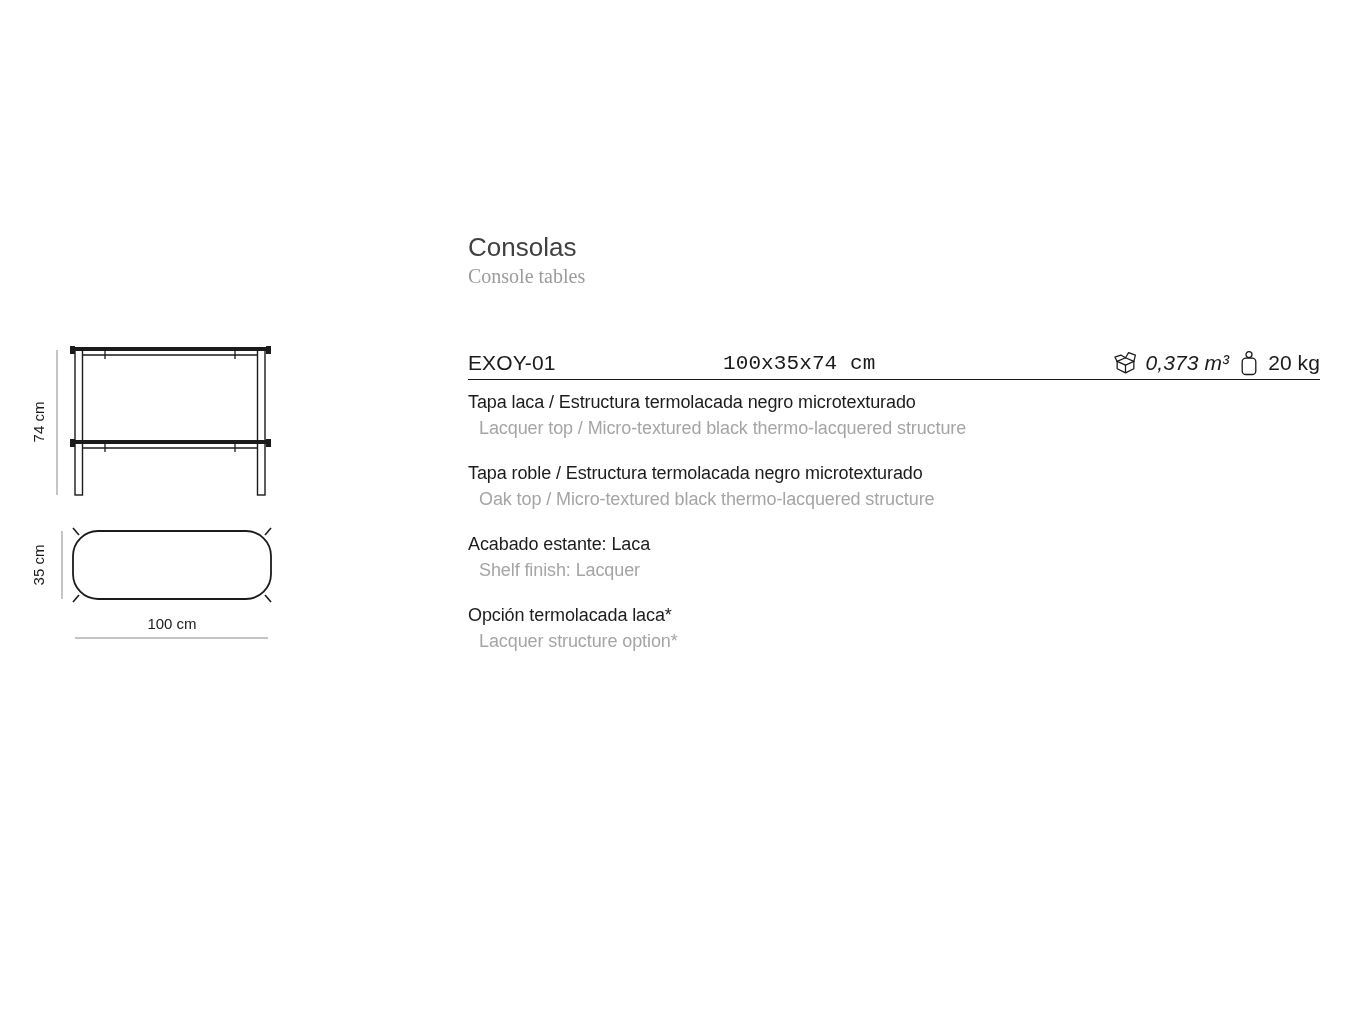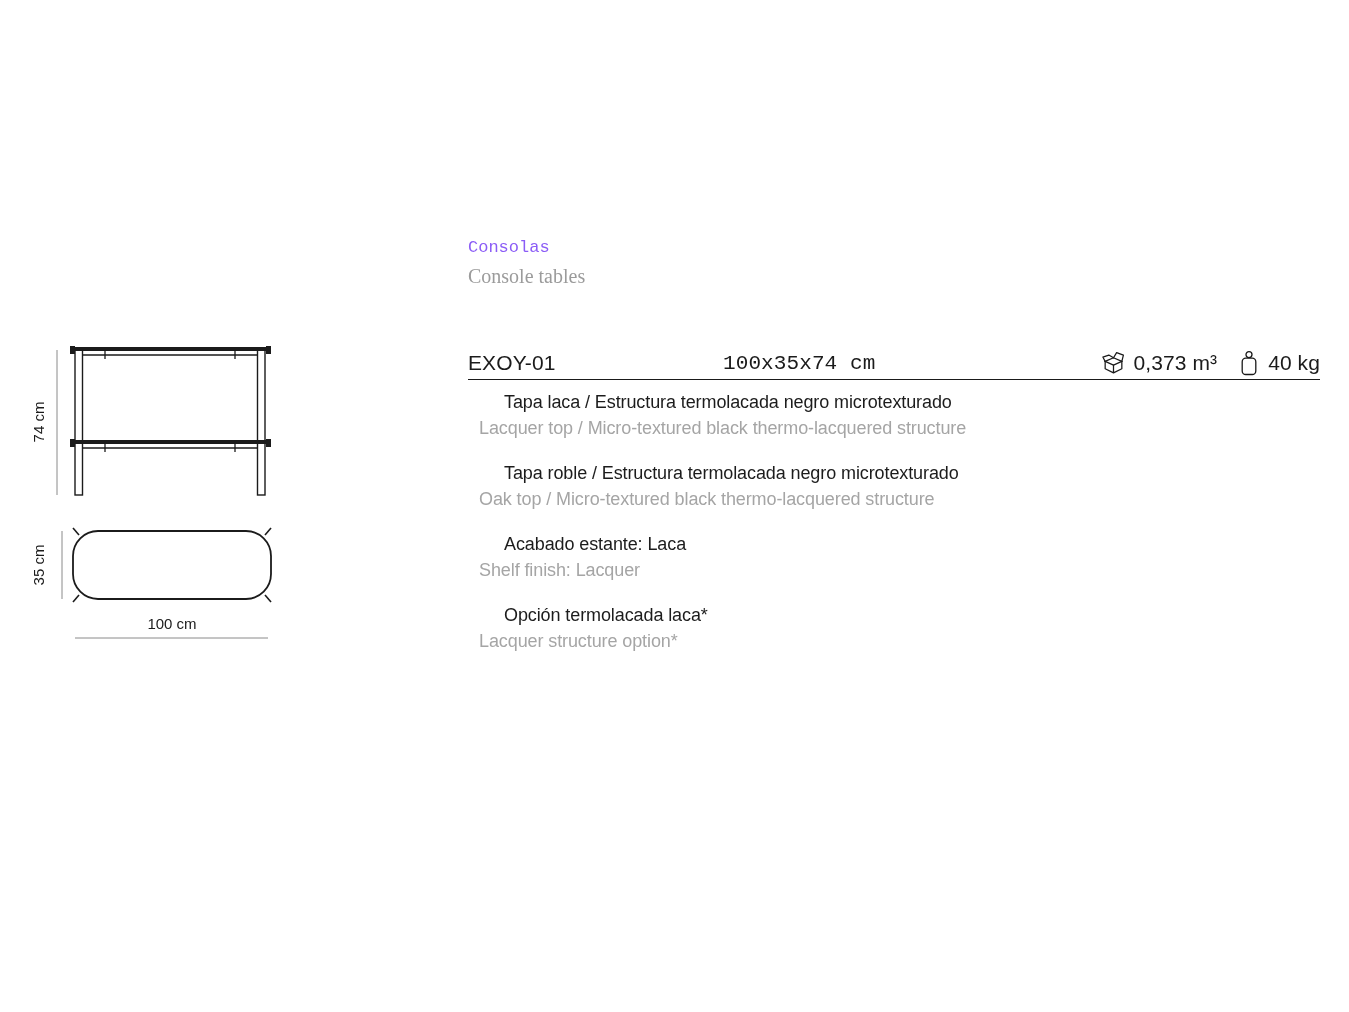--- a/index.html
+++ b/index.html
@@ -16,46 +16,46 @@
   
   .front-view-svg { position: absolute; left: 30px; top: 340px; }
   .top-view-svg   { position: absolute; left: 30px; top: 520px; }
   .dim-label { font-family: "Liberation Sans", sans-serif; font-size: 15px; fill: #1b1b1b; }
 
   
   .content { position: absolute; left: 468px; top: 0; width: 852px; }
 
   .title-block { position: absolute; top: 233px; left: 0; }
   .title-es {
-    font-family: Liberation Mono, monospace;
-    font-size: 17px; line-height: 29px; color: #8b5cf6;
+    font-family: Liberation Sans, sans-serif;
+    font-size: 26px; line-height: 29px; color: #404040;
   }
   .title-en {
     font-family: "Liberation Serif", serif;
     font-size: 20px; line-height: 29px; color: #9b9b9b;
   }
 
   .spec-header {
     position: absolute; top: 347px; left: 0; width: 852px; height: 32px;
     display: flex; align-items: center;
     border-bottom: 1.5px solid #1a1a1a;
     font-size: 21px; letter-spacing: 0.1px;
   }
   .product-code { width: 255px; flex: 0 0 auto; }
   .product-dims { flex: 1 1 auto; font-family: Liberation Mono, monospace; }
   .metrics { margin-left: auto; display: flex; align-items: center; flex: 0 0 auto; }
   .metric-icon { display: inline-flex; align-items: center; }
   .metric-value { white-space: nowrap; }
   .vol-icon  { margin-right: 7px; }
-  .vol-value { margin-right: 22px; }
+  .vol-value { margin-right: 10px; font-style: italic; }
   .wt-icon   { margin-right: 9px; }
 
   .spec-list { position: absolute; top: 389px; left: 0; width: 852px; }
   .spec-item { margin-bottom: 19px; }
-  .spec-es { font-size: 18px; line-height: 26px; color: #1c1c1c; letter-spacing: -0.1px; margin-left: 36px; }
+  .spec-es { font-size: 18px; line-height: 26px; color: #1c1c1c; letter-spacing: -0.1px; }
   .spec-en { font-size: 18px; line-height: 26px; color: #a5a5a5; letter-spacing: -0.1px; margin-left: 11px; }
 </style>
 </head>
 <body>
 
 <div class="page">
 
   <svg class="front-view-svg" width="250" height="165" viewBox="0 0 250 165">
 
     <line x1="27" y1="10" x2="27" y2="155" stroke="#8a8a8a" stroke-width="1"></line>
@@ -115,21 +115,21 @@
             <path d="M4,10 L1.8,5.8 L7.5,3.9 L12,6.5"></path>
           </svg>
         </span>
         <span class="metric-value vol-value">0,373 m³</span>
         <span class="metric-icon wt-icon">
           <svg width="20" height="26" viewBox="0 0 20 26" fill="none" stroke="#1a1a1a" stroke-width="1.3">
             <circle cx="10" cy="4.6" r="3"></circle>
             <rect x="3.2" y="8.2" width="13.6" height="16.3" rx="3.6"></rect>
           </svg>
         </span>
-        <span class="metric-value">40 kg</span>
+        <span class="metric-value">20 kg</span>
       </span>
     </div>
 
     <div class="spec-list">
       <div class="spec-item">
         <div class="spec-es">Tapa laca / Estructura termolacada negro microtexturado</div>
         <div class="spec-en">Lacquer top / Micro-textured black thermo-lacquered structure</div>
       </div>
       <div class="spec-item">
         <div class="spec-es">Tapa roble / Estructura termolacada negro microtexturado</div>

